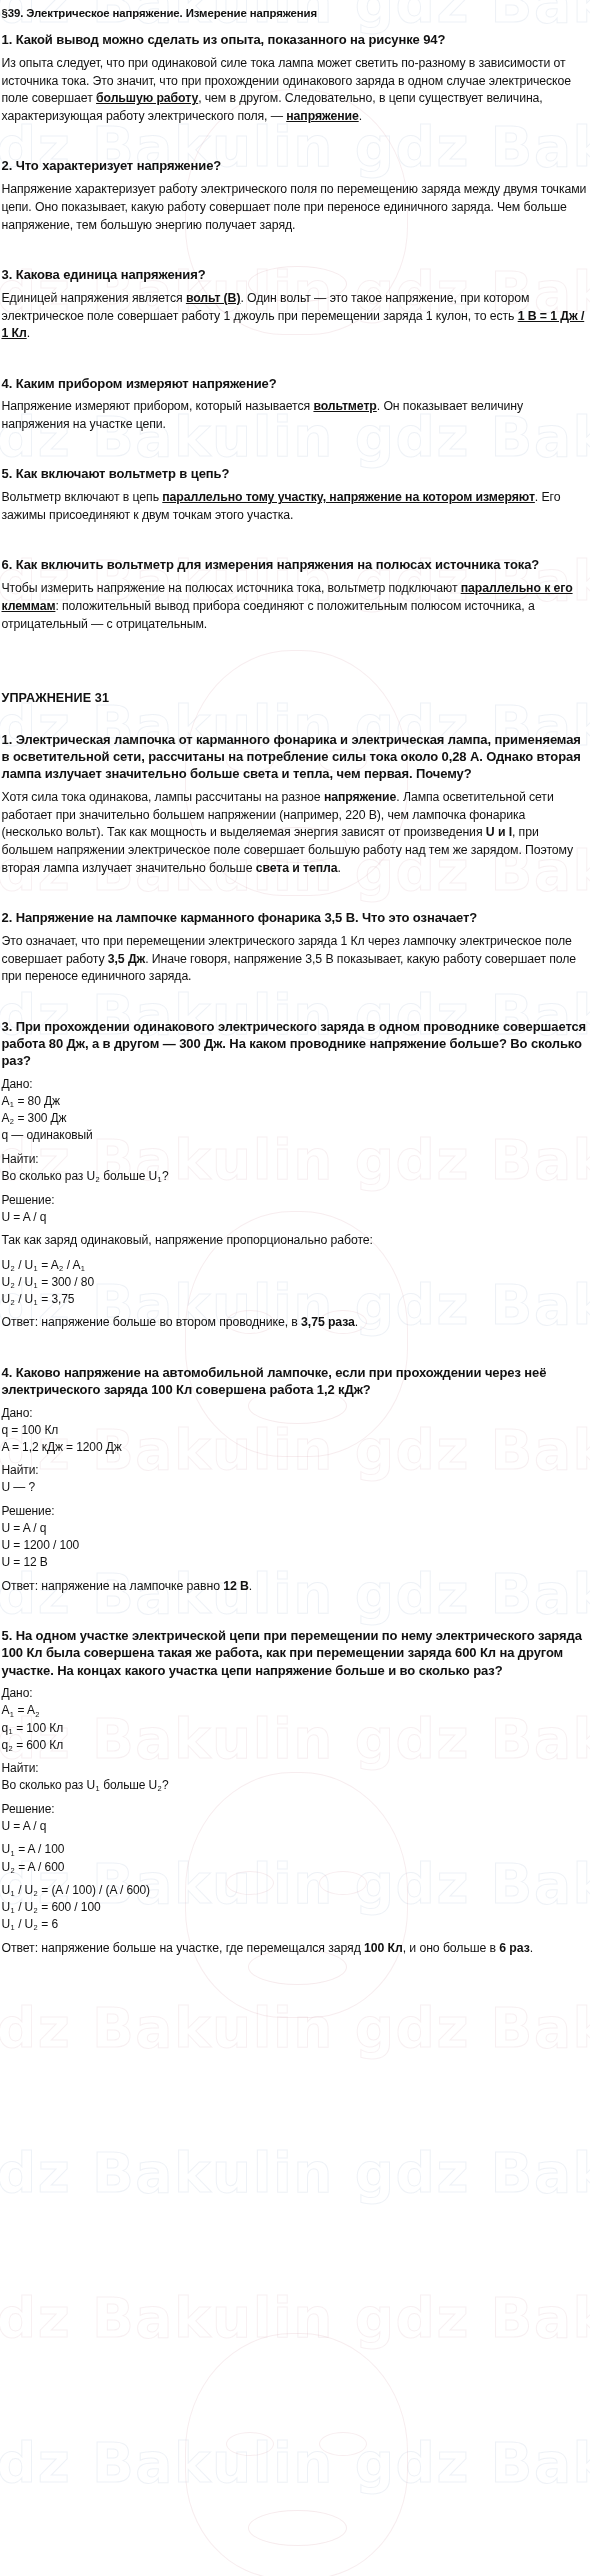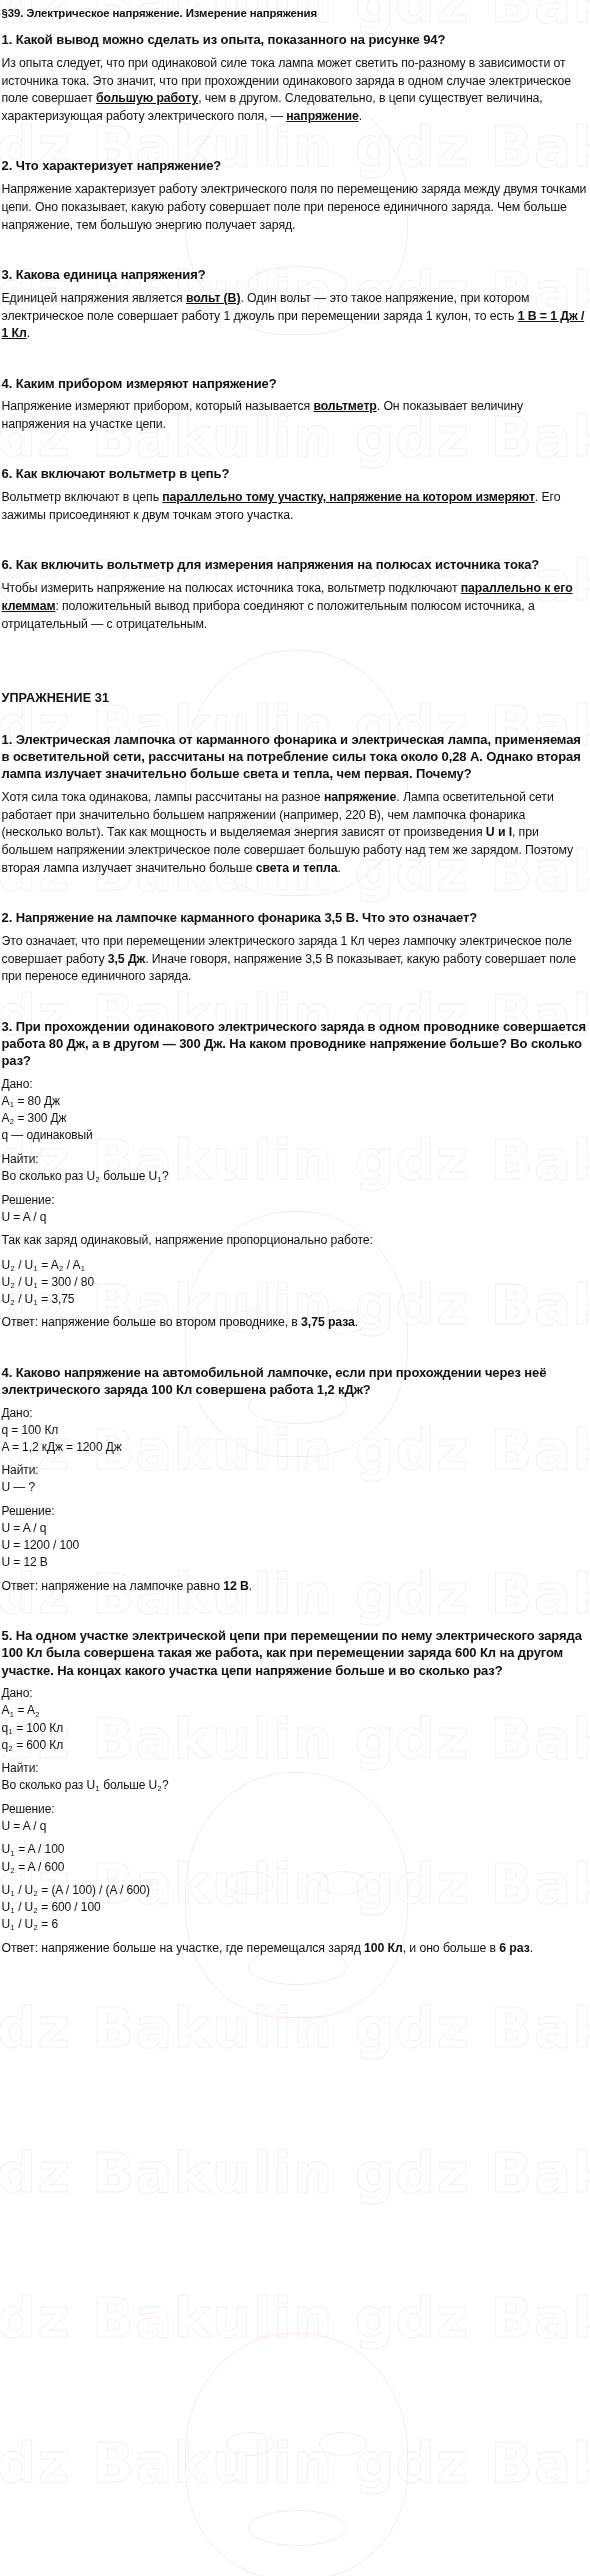--- a/index.html
+++ b/index.html
@@ -195,21 +195,21 @@
       <div class="gap-lg"></div>
       <div class="q-heading">2. Что характеризует напряжение?</div>
       <div class="body-par">Напряжение характеризует работу электрического поля по перемещению заряда между двумя точками цепи. Оно показывает, какую работу совершает поле при переносе единичного заряда. Чем больше напряжение, тем большую энергию получает заряд.</div>
       <div class="gap-lg"></div>
       <div class="q-heading">3. Какова единица напряжения?</div>
       <div class="body-par">Единицей напряжения является <b>вольт (В)</b>. Один вольт — это такое напряжение, при котором электрическое поле совершает работу 1 джоуль при перемещении заряда 1 кулон, то есть <b>1 В = 1 Дж / 1 Кл</b>.</div>
       <div class="gap-lg"></div>
       <div class="q-heading">4. Каким прибором измеряют напряжение?</div>
       <div class="body-par">Напряжение измеряют прибором, который называется <b>вольтметр</b>. Он показывает величину напряжения на участке цепи.</div>
       <div class="gap-lg"></div>
-      <div class="q-heading">6. Как включают вольтметр в цепь?</div>
+      <div class="q-heading">5. Как включают вольтметр в цепь?</div>
       <div class="body-par">Вольтметр включают в цепь <b>параллельно тому участку, напряжение на котором измеряют</b>. Его зажимы присоединяют к двум точкам этого участка.</div>
       <div class="gap-lg"></div>
       <div class="q-heading">6. Как включить вольтметр для измерения напряжения на полюсах источника тока?</div>
       <div class="body-par">Чтобы измерить напряжение на полюсах источника тока, вольтметр подключают <b>параллельно к его клеммам</b>: положительный вывод прибора соединяют с положительным полюсом источника, а отрицательный — с отрицательным.</div>
       <div class="gap-lg"></div>
     </div>
 
   <div class="gap-lg"></div>
 
   <div class="ex-heading">УПРАЖНЕНИЕ 31</div>

